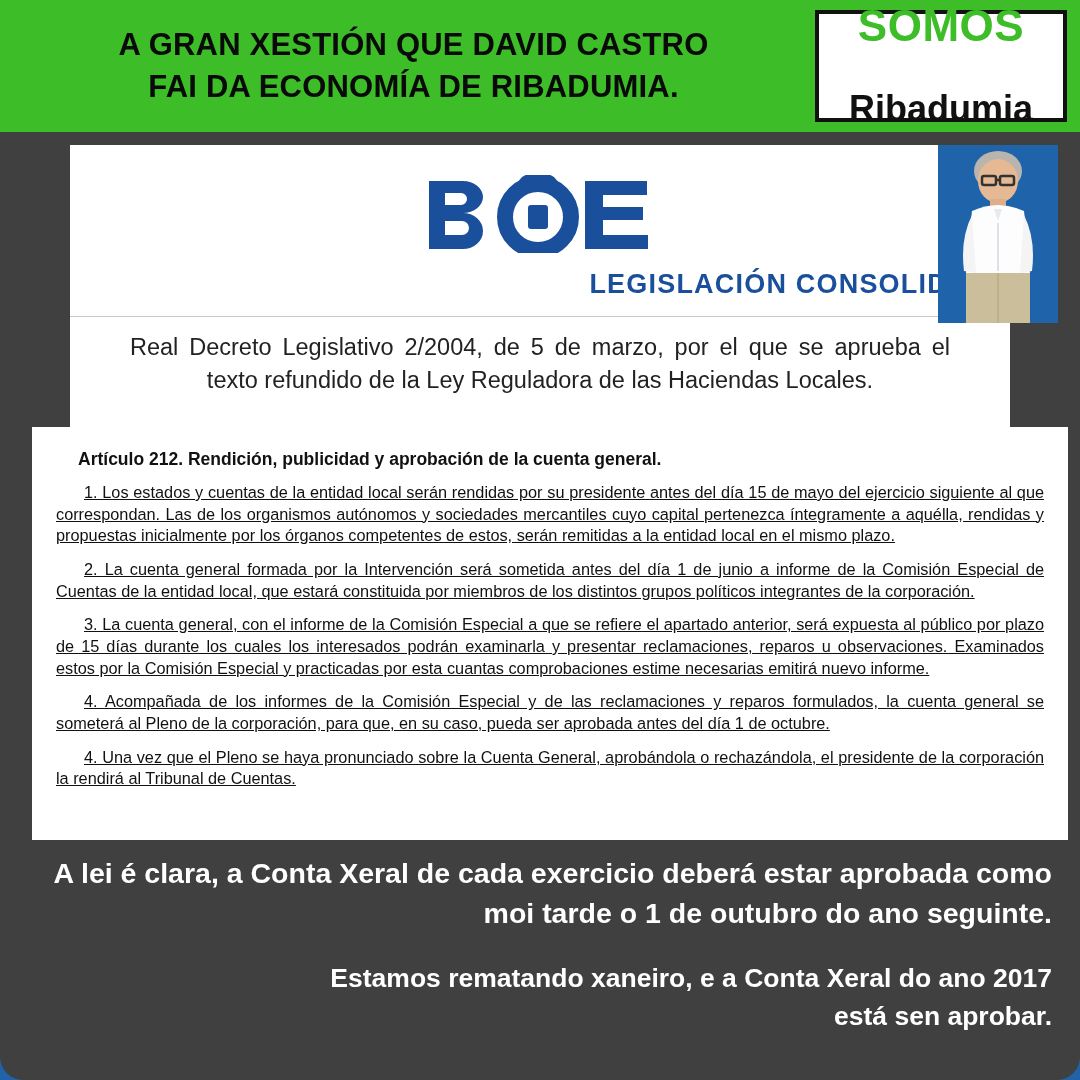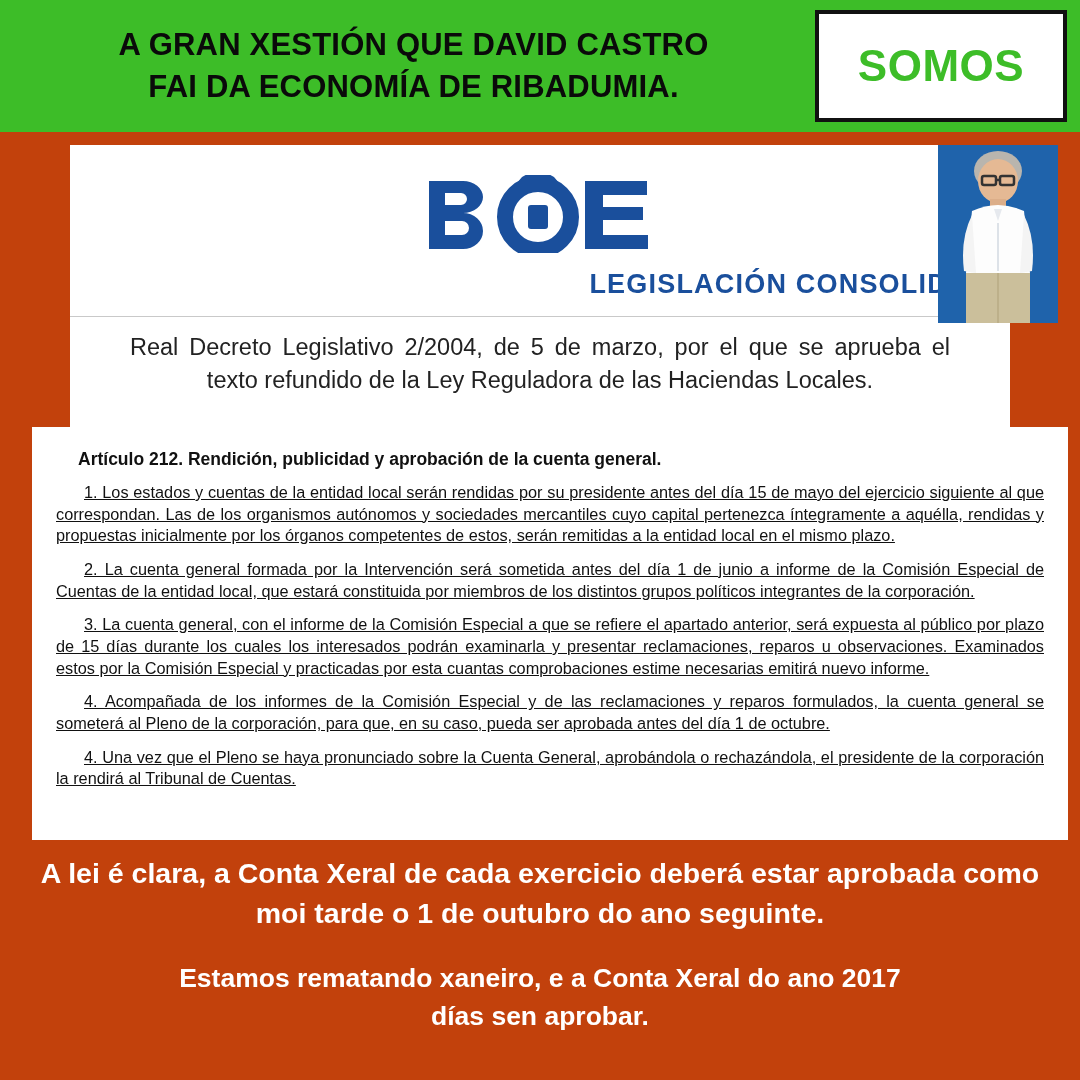--- a/index.html
+++ b/index.html
@@ -11,22 +11,23 @@
     width: 1080px;
     height: 1080px;
     background: #1f63ab;
     font-family: "Liberation Sans", sans-serif;
     overflow: hidden;
   }
   .poster {
     position: relative;
     width: 1080px;
     height: 1080px;
-    background: #c2410c;
-    box-sizing: border-box;
+    background: #404040;
+    box-sizing: border-box;
+    border-radius: 23px;
   }
 
   
   .header {
     position: relative;
     width: 1080px;
     height: 132px;
     background: #3dbd28;
     display: flex;
     align-items: center;
@@ -153,21 +154,21 @@
   }
 
   
   .bottom {
     position: absolute;
     left: 0;
     top: 845px;
     width: 1080px;
     height: 235px;
     color: #ffffff;
-    text-align: center;
+    text-align: right;
     box-sizing: border-box;
     padding: 8px 28px 0 28px;
   }
   .msg1 {
     font-size: 28.5px;
     font-weight: bold;
     line-height: 1.42;
     margin: 0;
   }
   .msg2 {
@@ -182,20 +183,21 @@
 
 <div class="poster">
 
   <div class="header">
     <div class="header-headline">
       <div>A GRAN XESTIÓN QUE DAVID CASTRO</div>
       <div>FAI DA ECONOMÍA DE RIBADUMIA.</div>
     </div>
     <div class="logo-box">
       <div class="logo-top">SOMOS</div>
+      <div class="logo-bottom">Ribadumia</div>
     </div>
   </div>
 
   <div class="doc-top">
     <div class="boe-logo">
       <svg width="230" height="78" viewBox="0 0 230 78" xmlns="http://www.w3.org/2000/svg" aria-hidden="true">
 
         <path d="M4 6 h34 a20 16 0 0 1 0 32 a20 18 0 0 1 0 36 H4 Z M20 18 v12 h16 a6 6 0 0 0 0 -12 Z M20 46 v14 h17 a7 7 0 0 0 0 -14 Z" fill="#1a4f9c"></path>
 
         <circle cx="113" cy="42" r="33" fill="none" stroke="#1a4f9c" stroke-width="16"></circle>
@@ -245,17 +247,17 @@
     <p class="art-p">2. La cuenta general formada por la Intervención será sometida antes del día 1 de junio a informe de la Comisión Especial de Cuentas de la entidad local, que estará constituida por miembros de los distintos grupos políticos integrantes de la corporación.</p>
     <p class="art-p">3. La cuenta general, con el informe de la Comisión Especial a que se refiere el apartado anterior, será expuesta al público por plazo de 15 días durante los cuales los interesados podrán examinarla y presentar reclamaciones, reparos u observaciones. Examinados estos por la Comisión Especial y practicadas por esta cuantas comprobaciones estime necesarias emitirá nuevo informe.</p>
     <p class="art-p">4. Acompañada de los informes de la Comisión Especial y de las reclamaciones y reparos formulados, la cuenta general se someterá al Pleno de la corporación, para que, en su caso, pueda ser aprobada antes del día 1 de octubre.</p>
     <p class="art-p">4. Una vez que el Pleno se haya pronunciado sobre la Cuenta General, aprobándola o rechazándola, el presidente de la corporación la rendirá al Tribunal de Cuentas.</p>
   </div>
 
   <div class="bottom">
     <p class="msg1">A lei é clara, a Conta Xeral de cada exercicio deberá estar aprobada como moi tarde o 1 de outubro do ano seguinte.</p>
     <p class="msg2">
       <span>Estamos rematando xaneiro, e a Conta Xeral do ano 2017</span><br>
-      <span>días sen aprobar.</span>
+      <span>está sen aprobar.</span>
     </p>
   </div>
 
 </div>
 
 </body></html>

